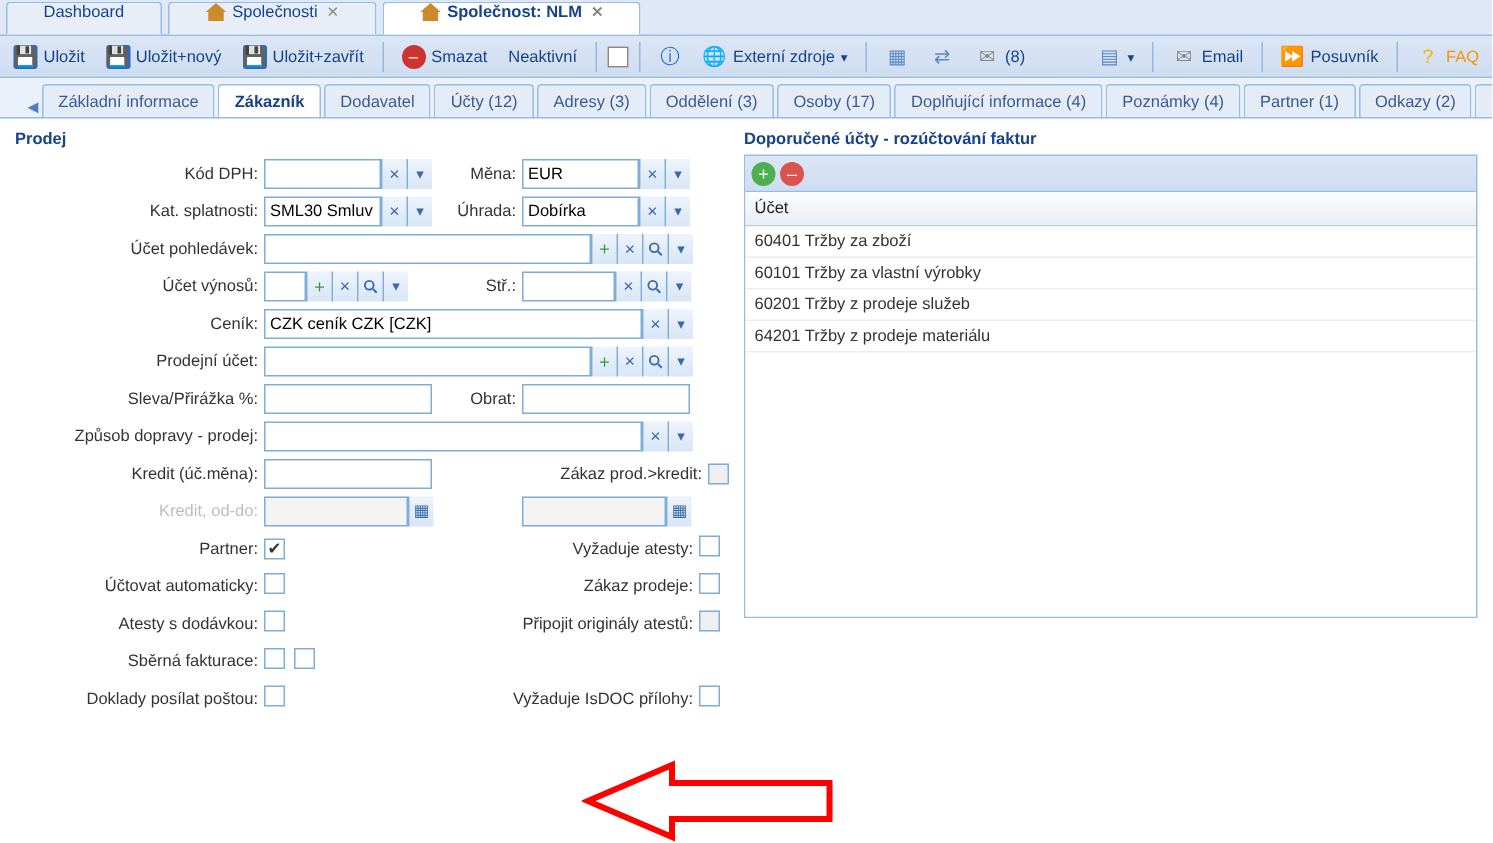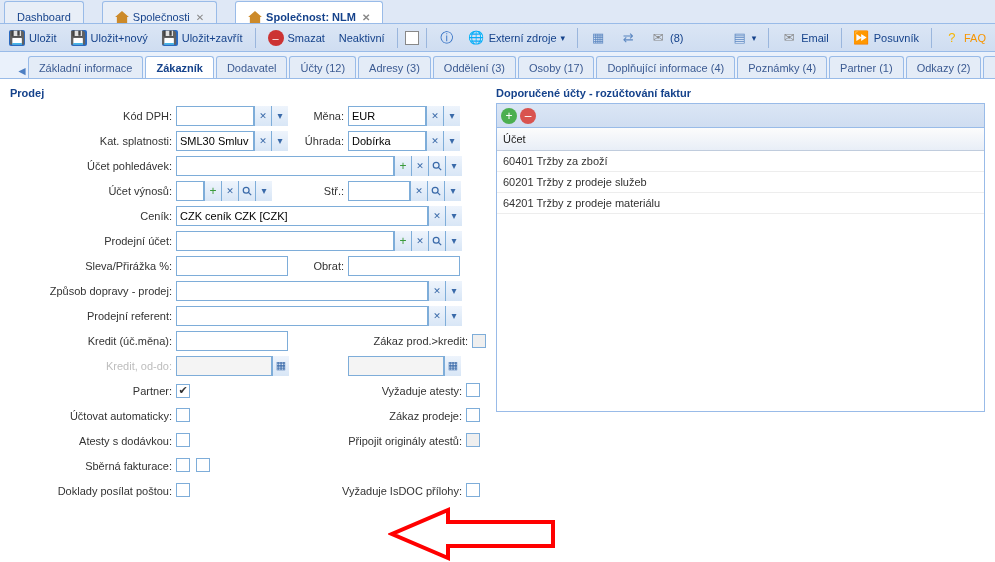--- a/index.html
+++ b/index.html
@@ -1,21 +1,21 @@
 <!DOCTYPE html>
 <html><head>
 <meta charset="utf-8">
 <style>
   * { box-sizing: border-box; }
   html, body { margin: 0; padding: 0; font-family: Tahoma, Arial, sans-serif; font-size: 11px; color: #333; background: #fff; }
   .app { width: 995px; height: 562px; position: relative; overflow: hidden; background: #fff; }
 
   
   .module-tabs { height: 24px; background: #dfe8f6; border-bottom: 1px solid #99bbe8; display: flex; align-items: flex-end; padding-left: 4px; }
-  .module-tab { height: 22px; background: #e8eef7; border: 1px solid #99bbe8; border-bottom: none; border-radius: 3px 3px 0 0; display: flex; align-items: flex-end; padding: 0 12px; margin-right: 18px; color: #15428b; cursor: pointer; }
+  .module-tab { height: 22px; background: #e8eef7; border: 1px solid #99bbe8; border-bottom: none; border-radius: 3px 3px 0 0; display: flex; align-items: flex-start; padding: 0 24px; margin-right: 4px; color: #15428b; cursor: pointer; }
   .module-tab.active { background: #fff; font-weight: bold; }
   .module-tab .close { margin-left: 6px; color: #888; font-size: 10px; cursor: pointer; }
   .home-icon { width: 14px; height: 12px; margin-right: 4px; }
 
   
   .toolbar { height: 28px; background: linear-gradient(#dbe6f5,#cfddf1); border-bottom: 1px solid #99bbe8; display: flex; align-items: center; padding: 0 4px; gap: 4px; color: #15428b; }
   .tb-btn { display: inline-flex; align-items: center; padding: 2px 5px; border-radius: 2px; cursor: pointer; gap: 4px; }
   .tb-sep { width: 1px; height: 20px; background: #9ab6dd; margin: 0 3px; }
   .tb-icon { width: 16px; height: 16px; display: inline-flex; align-items: center; justify-content: center; font-size: 13px; border-radius: 2px; }
   .save-icon { background: #2a6ac1; color: #fff; }
@@ -323,30 +323,20 @@
           <div class="lbl">Způsob dopravy - prodej:</div>
           <div style="display:flex;width:286px">
             <div class="combo" style="flex:1">
                 <input value="" style="">
               </div>
             <span class="trig x"></span>
             <span class="trig dd"></span>
           </div>
         </div>
 
-        <div class="row">
-          <div class="lbl">Prodejní referent:</div>
-          <div style="display:flex;width:286px">
-            <div class="combo" style="flex:1">
-                <input value="" style="">
-              </div>
-            <span class="trig x"></span>
-            <span class="trig dd"></span>
-          </div>
-        </div>
 
         <div class="row">
           <div class="lbl">Kredit (úč.měna):</div>
           <div class="cell-left">
               <div class="combo" style="width:112px">
                 <input value="" style="">
               </div>
             </div>
           <div style="flex:1;text-align:right;padding-right:4px">Zákaz prod.&gt;kredit:</div>
           <span class="chk ro"></span>
@@ -413,20 +403,23 @@
         <div class="grid-tb">
           <span class="circle add">+</span>
           <span class="circle rem">–</span>
         </div>
         <div class="grid-head">
             <span>Účet</span>
           </div>
         <div class="grid-body">
           <div class="grid-row">
               <span>60401 Tržby za zboží</span>
+            </div>
+          <div class="grid-row">
+              <span>60101 Tržby za vlastní výrobky</span>
             </div>
           <div class="grid-row">
               <span>60201 Tržby z prodeje služeb</span>
             </div>
           <div class="grid-row">
               <span>64201 Tržby z prodeje materiálu</span>
             </div>
         </div>
       </div>
     </div>

